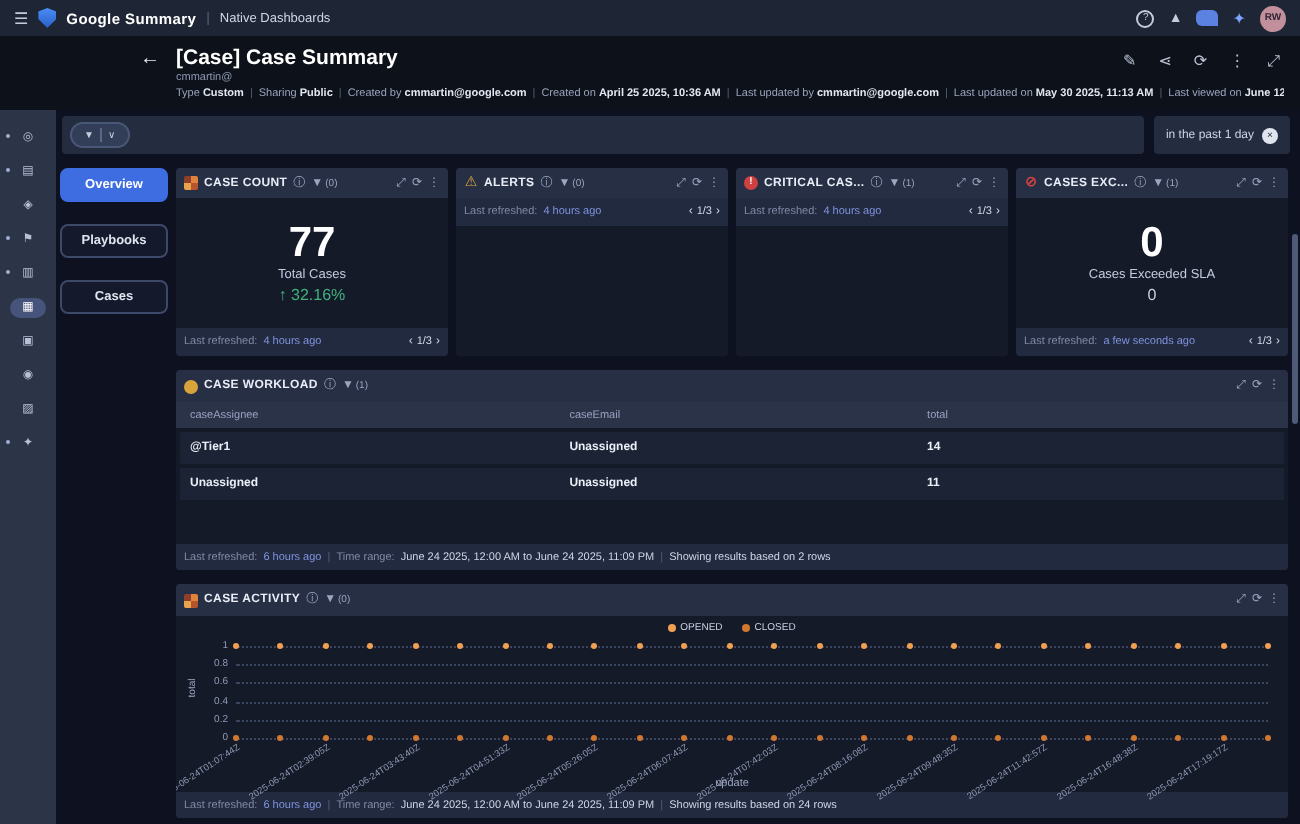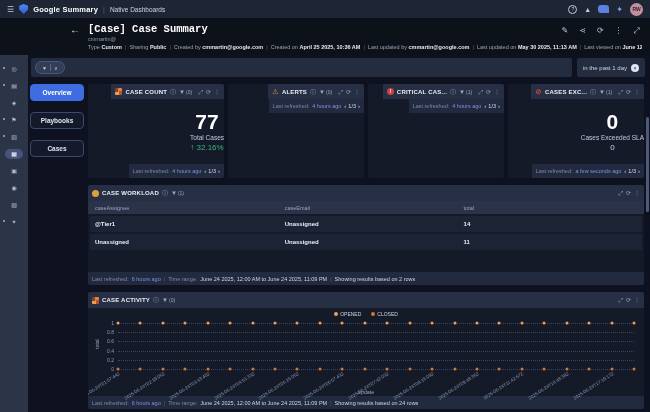--- a/index.html
+++ b/index.html
@@ -21,21 +21,21 @@
                  font-size:5px; color:#c3cbdd; display:flex; align-items:center; justify-content:center; }
   .chat-bubble { width:11px; height:8px; background:#5b82e0; border-radius:3px 3px 0 3px; }
   .gemini { color:#7fa3ff; font-size:8px; }
   .avatar { width:13px; height:13px; border-radius:50%; background:#c2909c; color:#332433;
             font-size:5px; font-weight:bold; display:flex; align-items:center; justify-content:center; }
 
   
   .pheader { height:37px; background:#0d1119; padding:5px 8px 0 70px; position:relative; }
   .title-row { display:flex; align-items:center; gap:8px; }
   .back { font-size:10px; color:#e8edf6; cursor:pointer; }
-  .ptitle { font-size:10.5px; font-weight:bold; color:#fff;font-family:Liberation Mono, monospace; }
+  .ptitle { font-size:10.5px; font-weight:bold; color:#fff; }
   .owner { font-size:5.5px; color:#8d98b2; margin:1px 0 2px 18px; }
   .meta { font-size:5.5px; margin-left:18px; white-space:nowrap; overflow:hidden; }
   .m-label { color:#98a3bc; }
   .m-value { color:#e2e8f2; font-weight:bold; }
   .m-sep { color:#525d75; margin:0 3px; }
   .pheader-actions { position:absolute; right:10px; top:9px; display:flex; gap:11px; }
   .pheader-actions span { font-size:8px; color:#b9c2d6; line-height:1; }
 
   
   .main { display:flex; height:357px; }
@@ -64,21 +64,21 @@
   .cbody { display:flex; padding:4px 6px 0 2px; gap:4px; height:332px; }
   .tabs-col { width:54px; }
   .tab { width:100%; height:17px; margin-bottom:11px; border-radius:4px; background:#141a2b;
          border:1px solid #3c4968; color:#dfe6f2; font-size:6.5px; font-weight:bold;
          display:flex; align-items:center; justify-content:center; }
   .tab.active { background:#3e6ce1; border-color:#3e6ce1; color:#fff; }
   .widgets { flex:1; }
 
   
   .stats-row { display:flex; gap:4px; height:94px; }
-  .card { flex:1; background:#151a29; border-radius:2px; display:flex; flex-direction:column; overflow:hidden;align-items:flex-end; }
+  .card { flex:1; background:#151a29; border-radius:2px; display:flex; flex-direction:column; overflow:hidden; }
   .card-head, .panel-head { height:15px; background:#272f45; display:flex; align-items:center; padding:0 4px; gap:3px; flex:none; }
   .panel-head { height:16px; }
   .wicon { width:7px; height:7px; flex:none; display:flex; align-items:center; justify-content:center;
            font-size:6px; line-height:1; }
   .icon-cases-icon, .icon-activity-icon { background:conic-gradient(#e2833c 0 25%,#b5542d 0 50%,#e8a34c 0 75%,#8c3f2a 0); border-radius:1px; }
   .icon-warning-icon { color:#e5a93d; font-size:7px; }
   .icon-critical-icon { background:#cf4141; border-radius:50%; color:#fff; font-size:5px; font-weight:bold; }
   .icon-sla-icon { color:#cf4141; font-size:7px; font-weight:bold; }
   .icon-person-icon { background:#d9a33c; border-radius:50%; }
   .wtitle { font-size:6px; font-weight:bold; color:#e8edf6; letter-spacing:.2px; white-space:nowrap; }

